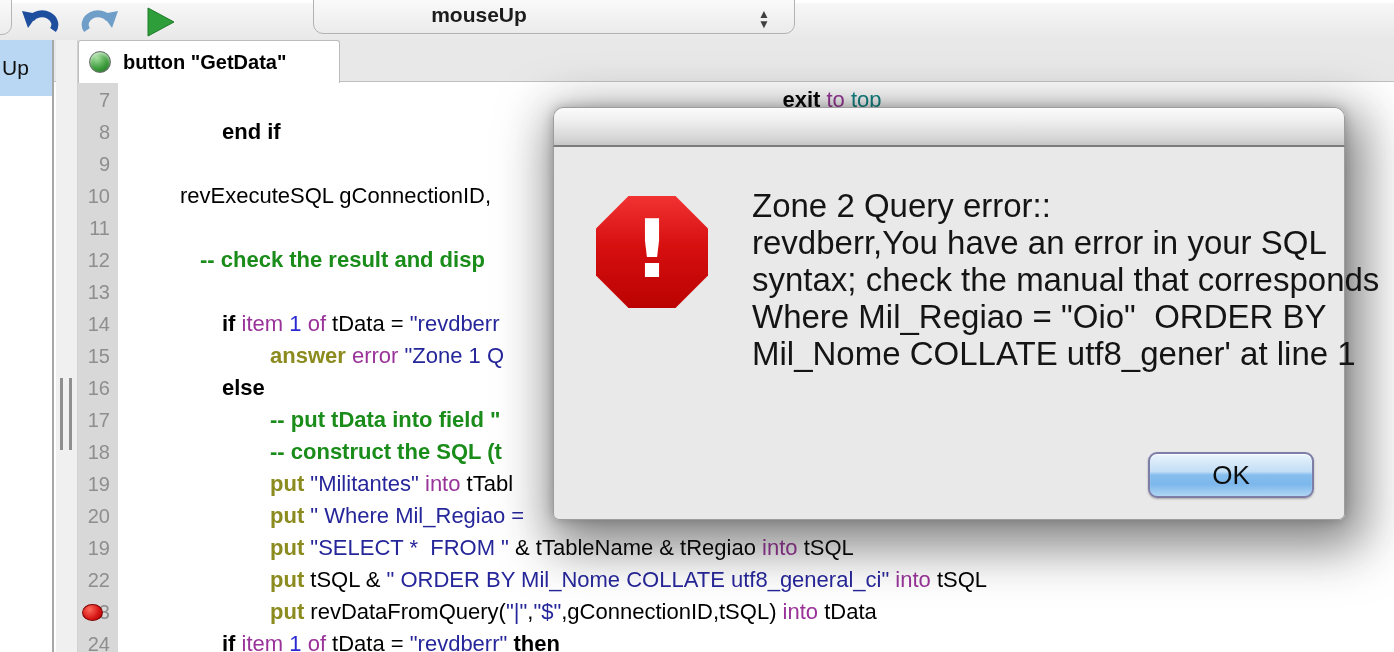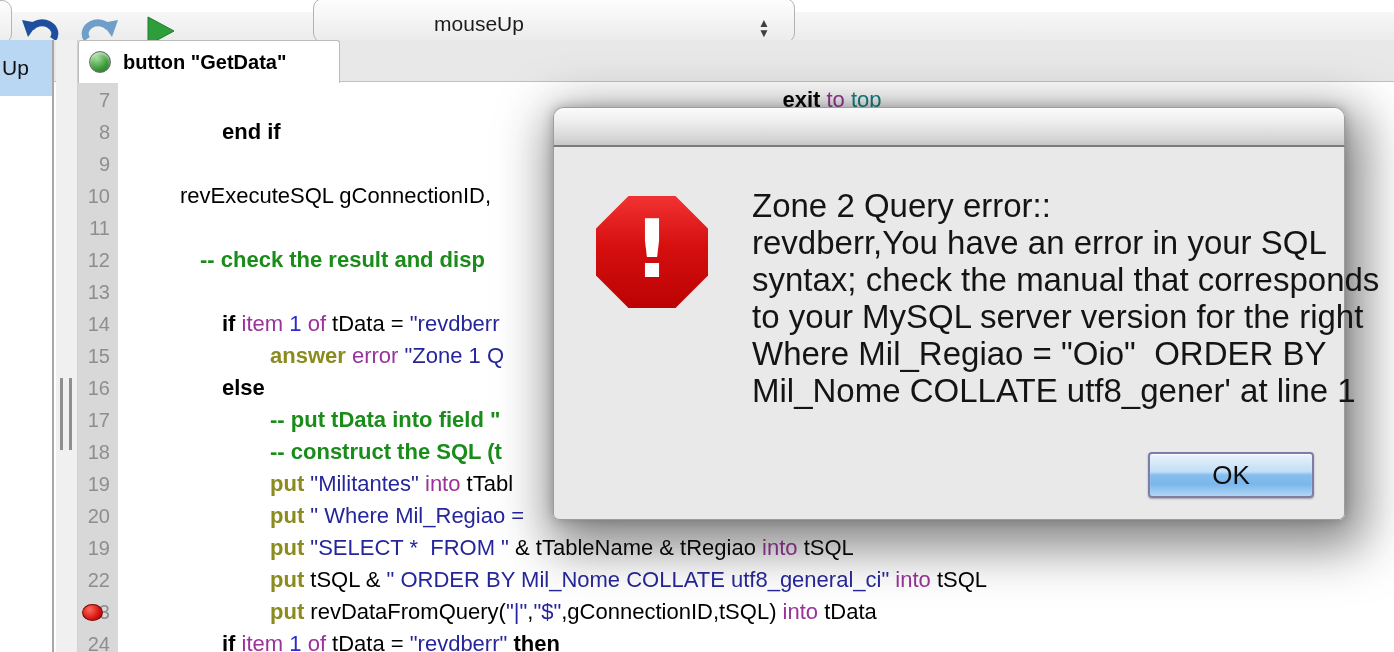--- a/index.html
+++ b/index.html
@@ -1,23 +1,23 @@
 <!DOCTYPE html>
 <html><head>
 <meta charset="utf-8">
 <style>
   html,body{margin:0;padding:0;background:#ffffff;}
   *{box-sizing:border-box;}
   .screen{position:relative;width:1394px;height:652px;overflow:hidden;
           font-family:"Liberation Sans",sans-serif;background:#ffffff;}
 
   
-  .toolbar{position:absolute;left:0;top:12px;width:1394px;height:44px;
+  .toolbar{position:absolute;left:0;top:3px;width:1394px;height:44px;
            background:linear-gradient(#f7f7f7,#e6e6e6);
-           border-bottom:2px solid #a2a2a2;}
+           border-bottom:2px solid #a2a2a2;font-weight:bold;}
   .tb-edge{position:absolute;left:-14px;top:-12px;width:26px;height:44px;
            background:linear-gradient(#fdfdfd,#ececec);
            border:1px solid #b5b5b5;border-radius:10px;}
   .tb-btn{position:absolute;top:2px;width:40px;height:34px;display:flex;
           align-items:center;justify-content:center;cursor:pointer;}
   .tb-undo{left:20px;} .tb-redo{left:80px;} .tb-run{left:140px;}
   .handler-dd{position:absolute;left:313px;top:-14px;width:482px;height:45px;
               background:linear-gradient(#fefefe,#ebebeb);
               border:1px solid #b2b2b2;border-radius:10px;
               box-shadow:inset 0 1px 0 #ffffff;
@@ -85,21 +85,21 @@
            background:linear-gradient(180deg,#f23232,#d60f0f 45%,#bb0202);
            clip-path:polygon(29% 0%,71% 0%,100% 29%,100% 71%,71% 100%,29% 100%,0% 71%,0% 29%);
            display:flex;align-items:center;justify-content:center;
            filter:drop-shadow(0 3px 3px rgba(0,0,0,.35));}
   .octagon span{color:#ffffff;font-weight:bold;font-size:80px;
                 font-family:"DejaVu Sans",sans-serif;margin-top:-6px;}
   .d-msg{position:absolute;left:198px;top:40px;width:570px;
          font-size:33px;line-height:37px;color:#141414;}
   .d-msg div{white-space:pre;}
   .ok{position:absolute;left:594px;top:305px;width:166px;height:46px;
-      border:2px solid #7d7da8;border-radius:4px;cursor:pointer;
+      border:2px solid #7d7da8;border-radius:9px;cursor:pointer;
       background:linear-gradient(#eaf4fc 0%,#c2def6 42%,#85bdee 50%,#7cb7ec 72%,#b0d6f4 100%);
       box-shadow:inset 0 1px 1px rgba(255,255,255,.8),0 1px 2px rgba(0,0,0,.3);
       font-family:"Liberation Sans",sans-serif;font-size:26px;color:#0d0d0d;}
 </style>
 </head>
 <body>
 
 <div class="screen">
 
   <div class="toolbar">
@@ -196,21 +196,20 @@
   <div class="dialog">
     <div class="d-title"></div>
     <div class="d-body">
       <div class="octagon">
         <span>!</span>
       </div>
       <div class="d-msg">
           <div>Zone 2 Query error::</div>
           <div>revdberr,You have an error in your SQL</div>
           <div>syntax; check the manual that corresponds</div>
-          <div>to your MySQL server version for the right</div>
           <div>Where Mil_Regiao = "Oio"  ORDER BY</div>
           <div>Mil_Nome COLLATE utf8_gener' at line 1</div>
         </div>
       <button class="ok">OK</button>
     </div>
   </div>
 
 </div>
 
 </body></html>

